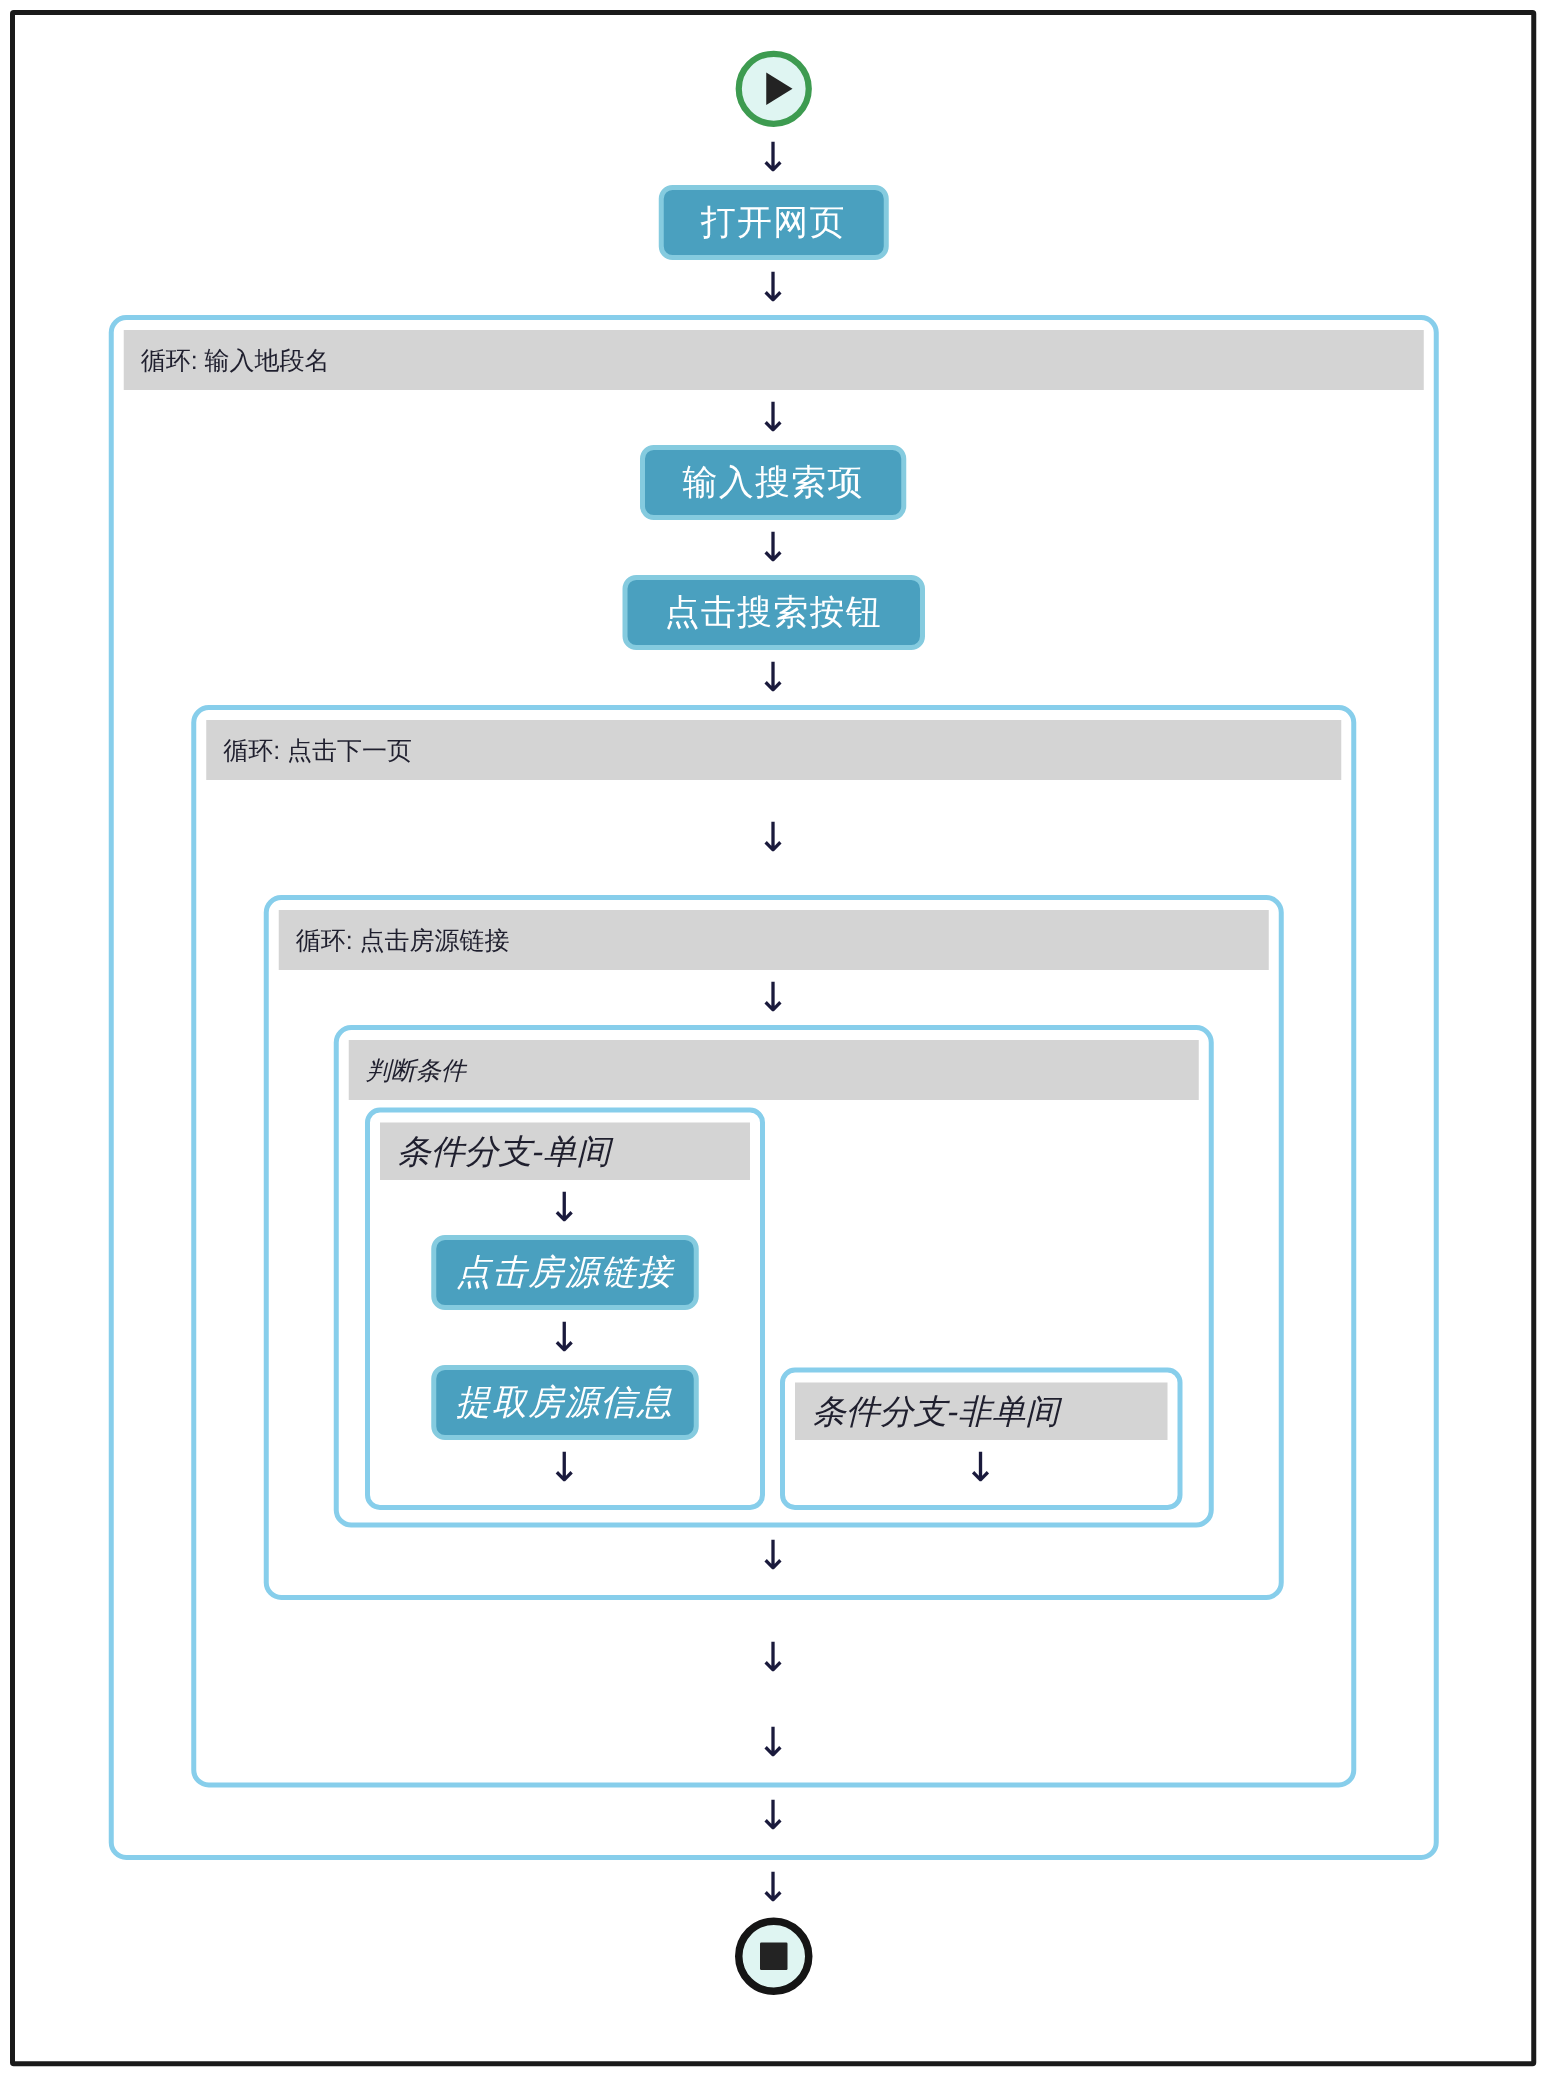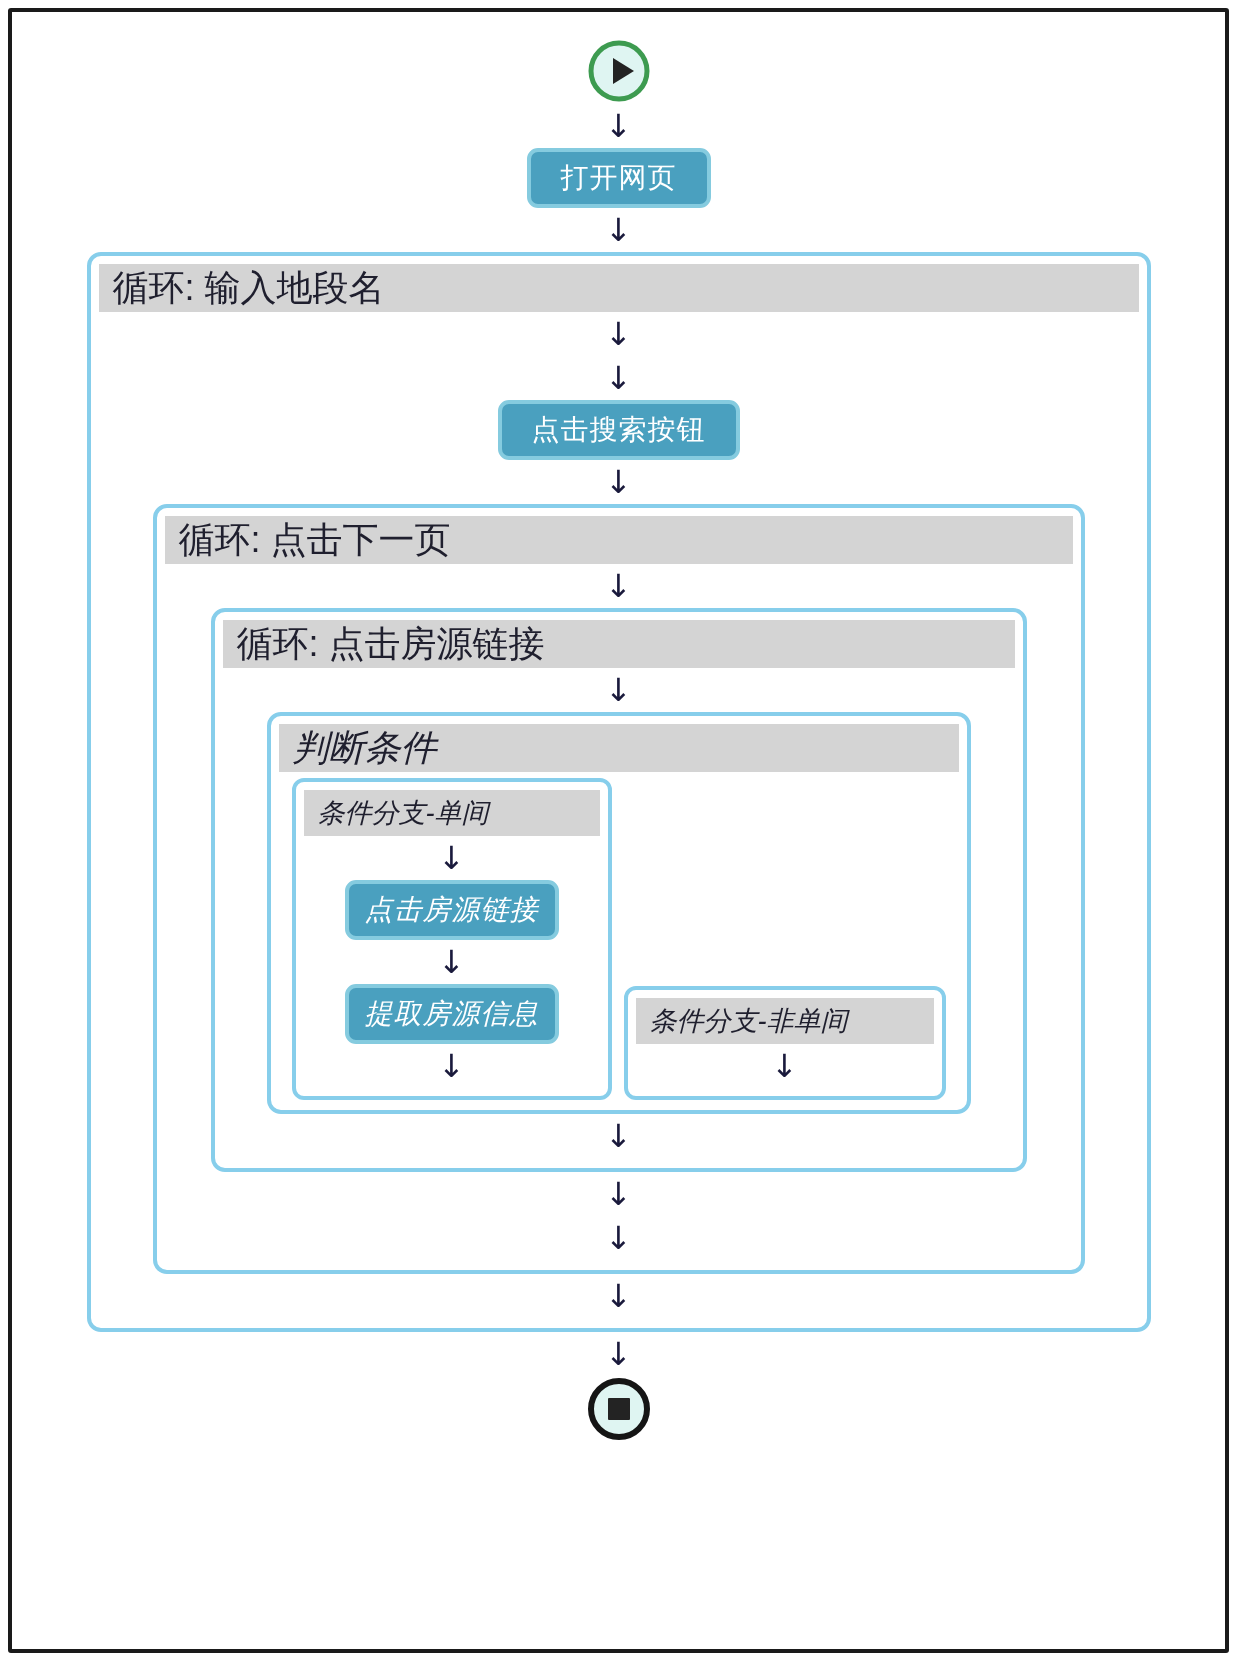--- a/index.html
+++ b/index.html
@@ -49,25 +49,25 @@
   .loop-box{
     border:4px solid var(--container-border);
     border-radius:14px;background:#fff;
     display:flex;flex-direction:column;align-items:center;
     padding-bottom:10px;
   }
   .loop-header{
     align-self:stretch;margin:8px 8px 0 8px;height:48px;
     background:var(--header-bg);
     display:flex;align-items:center;padding-left:14px;
-    font-size:36px;color:var(--header-text);
+    font-size:20px;color:var(--header-text);
     cursor:pointer;white-space:nowrap;
   }
   .w-loop1{width:1064px;}
-  .w-loop2{width:932px;}
+  .w-loop2{width:932px;gap:24px;}
   .w-loop3{width:816px;}
   .w-cond{width:704px;font-style:italic;}
   .branch-row{
     display:flex;align-items:flex-end;gap:12px;
     margin-top:6px;align-self:center;
   }
   .branch-box{
     border:4px solid var(--container-border);
     border-radius:12px;background:#fff;
     display:flex;flex-direction:column;align-items:center;
@@ -99,20 +99,21 @@
 
     <div class="step-node">打开网页</div>
 
     <div class="flow-arrow">↓</div>
 
     <div class="loop-box w-loop1">
       <div class="loop-header">循环: 输入地段名</div>
 
       <div class="flow-arrow">↓</div>
 
+      <div class="step-node">输入搜索项</div>
 
       <div class="flow-arrow">↓</div>
 
       <div class="step-node">点击搜索按钮</div>
 
       <div class="flow-arrow">↓</div>
 
       <div class="loop-box w-loop2">
         <div class="loop-header">循环: 点击下一页</div>
 

